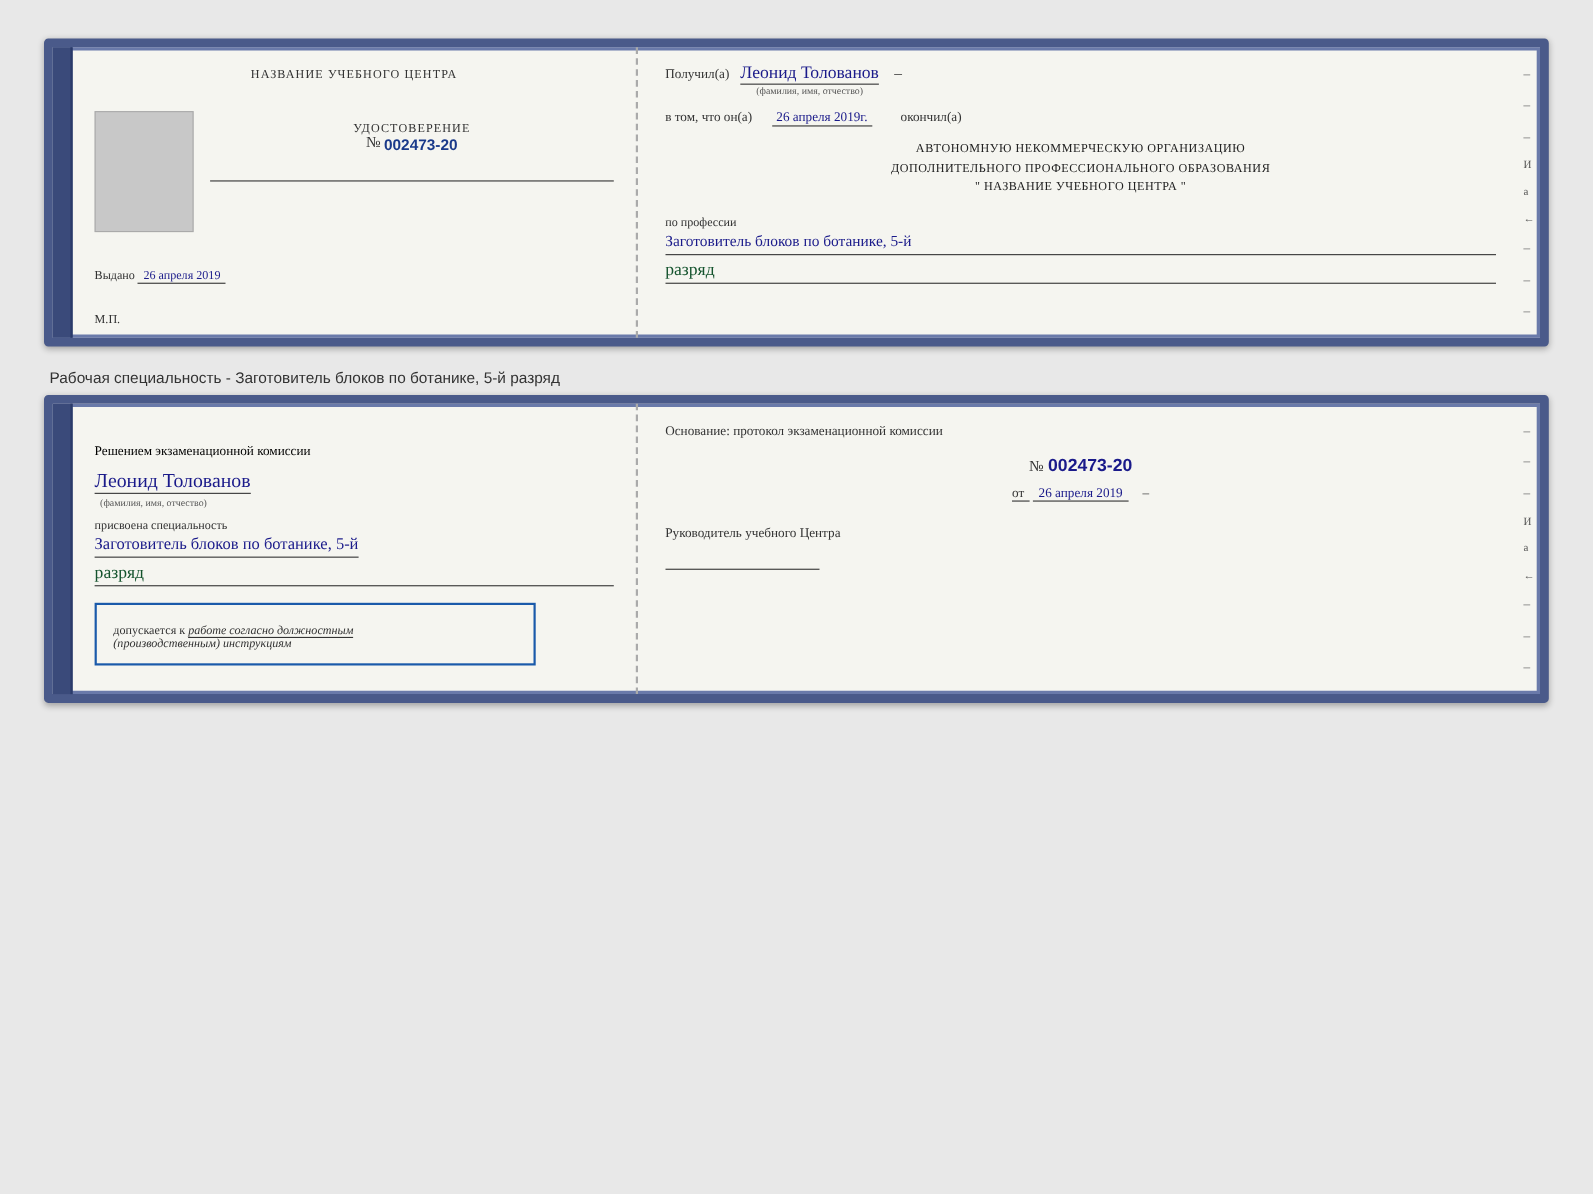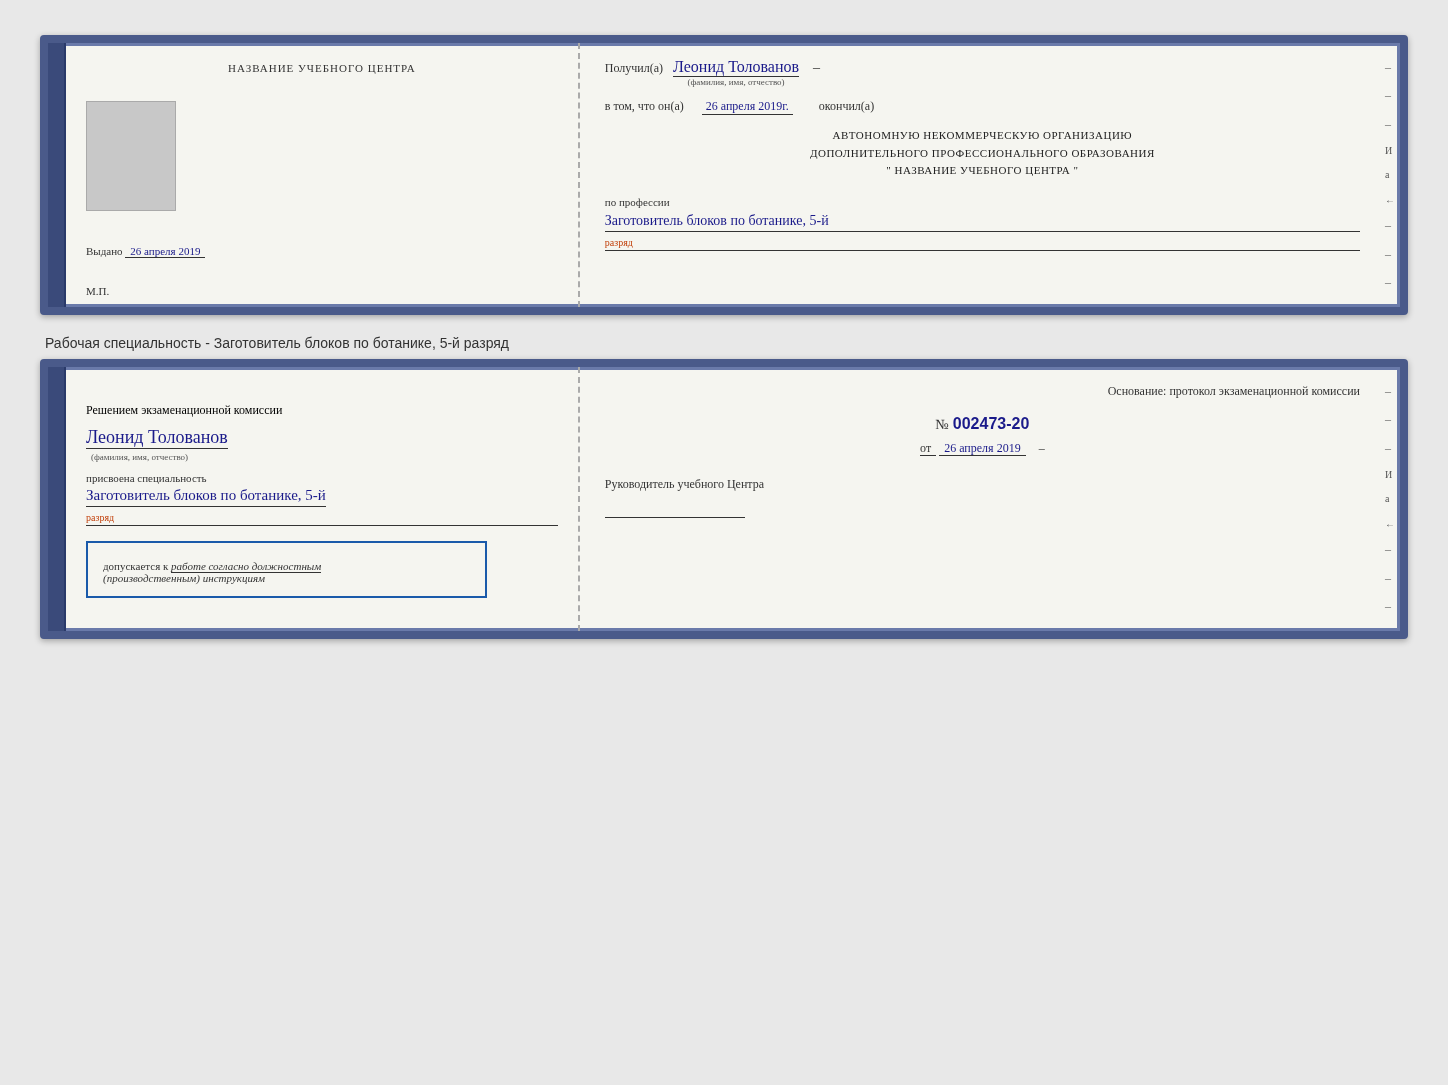--- a/index.html
+++ b/index.html
@@ -174,22 +174,22 @@
       font-size: 14px;
       color: #1a1a8a;
       display: block;
       border-bottom: 1px solid #333;
       margin-top: 3px;
       padding-bottom: 2px;
     }
 
     .razryad-handwritten {
       font-family: 'Segoe Script', 'Comic Sans MS', cursive;
-      font-size: 10px;
-      color: #c2410c;
+      font-size: 16px;
+      color: #14532d;
       border-bottom: 1px solid #333;
       display: block;
       margin-top: 5px;
       padding-bottom: 2px;
       width: 100%;
     }
 
     
     .specialty-label {
       font-size: 14px;
@@ -257,21 +257,21 @@
     .stamp-italic {
       font-style: italic;
       font-size: 11px;
       color: #333;
     }
 
     
     .basis-title {
       font-size: 12px;
       color: #333;
-      text-align: right;
+      text-align: left;
       line-height: 1.5;
       margin-bottom: 15px;
     }
 
     .protocol-number {
       font-size: 16px;
       color: #1a1a8a;
       text-align: center;
       display: block;
       font-family: Arial, sans-serif;
@@ -322,20 +322,30 @@
 
 <div class="page-wrapper">
 
   <div class="document-card">
     <div class="doc-spine"></div>
 
     <div class="doc-left">
       <div class="cert-title">НАЗВАНИЕ УЧЕБНОГО ЦЕНТРА</div>
       <div style="display:flex; gap:15px; width:100%; align-items:flex-start;">
         <div class="photo-placeholder"></div>
+        <div style="flex:1;">
+          <div class="cert-number-section">
+            <div class="cert-number-label">УДОСТОВЕРЕНИЕ</div>
+            <div style="display:flex; align-items:center; gap:3px; justify-content:center;">
+              <span style="font-size:14px; color:#333;">№</span>
+              <span class="cert-number">002473-20</span>
+            </div>
+            <div class="underline-field" style="width:100%; margin-top:8px;"></div>
+          </div>
+        </div>
       </div>
       <div style="margin-top:15px; width:100%;">
         <span class="issued-date">
           <span>Выдано</span>
           <span style="border-bottom:1px solid #333; padding:0 5px; font-family:'Segoe Script','Comic Sans MS',cursive; color:#1a1a8a;">26 апреля 2019</span>
         </span>
       </div>
       <div class="mp-label">М.П.</div>
     </div>
 

